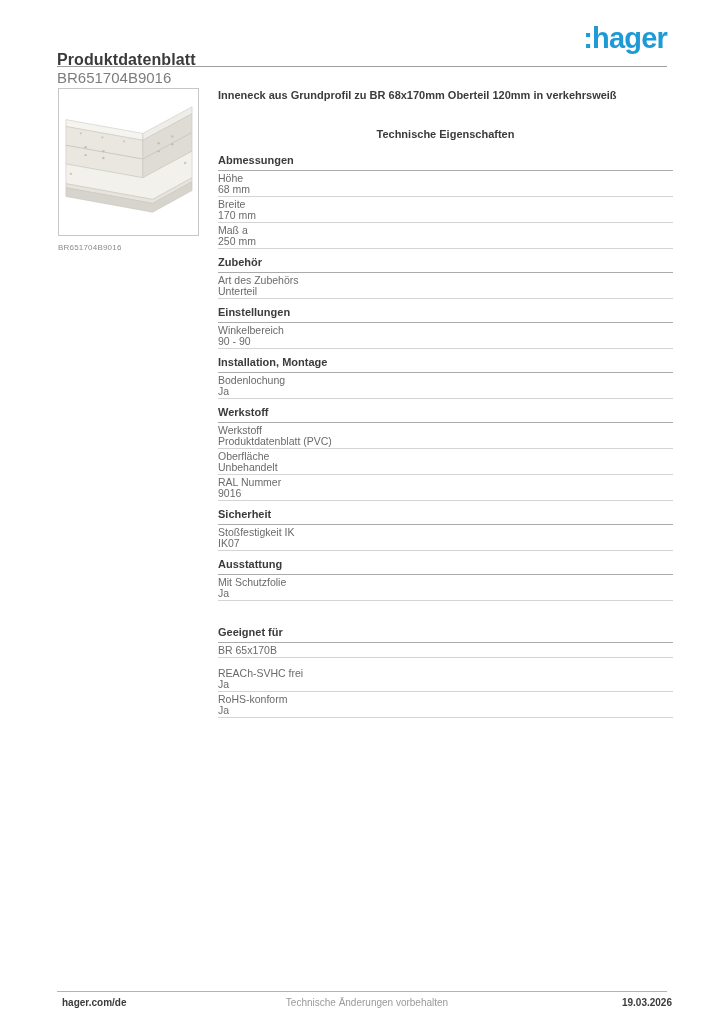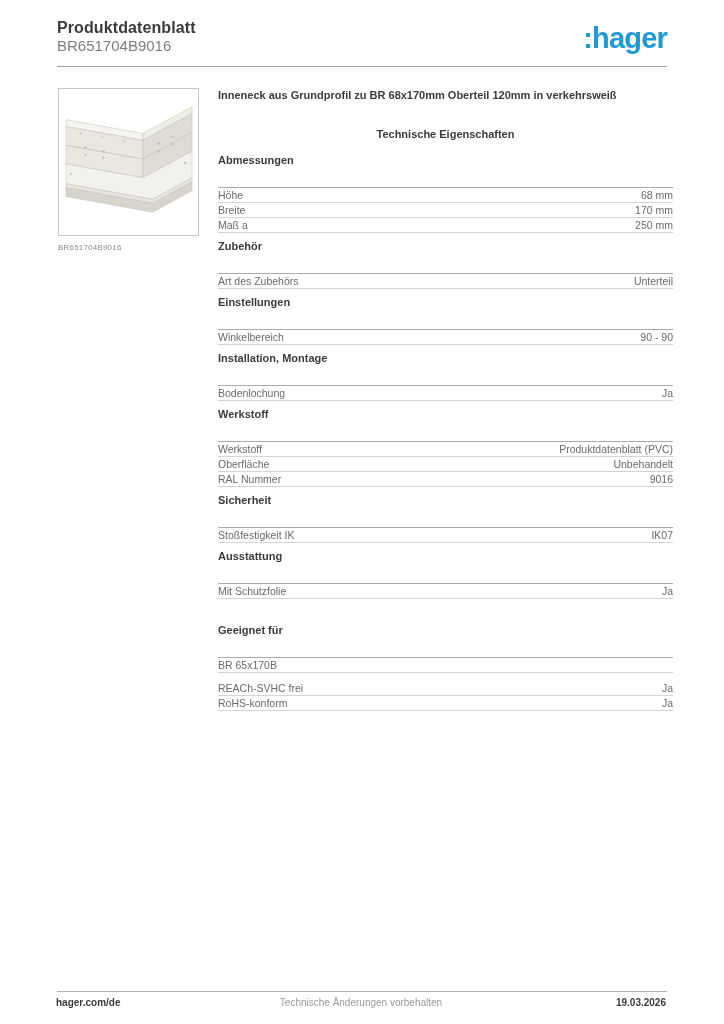--- a/index.html
+++ b/index.html
@@ -5,21 +5,21 @@
   * { margin:0; padding:0; box-sizing:border-box; }
   html,body { background:#e8e8e8; }
   body { font-family:"Liberation Sans", sans-serif; }
   .page {
     position:relative; width:724px; height:1024px; background:#ffffff;
     overflow:hidden; margin:0 auto;
   }
 
   
   .header-block { position:absolute; left:57px; top:18px; }
-  .doc-title { font-size:16px; font-weight:bold; color:#3b3b3b; line-height:19px; letter-spacing:0.1px; }
+  .doc-title { font-size:16px; font-weight:bold; color:#3b3b3b; line-height:19px; letter-spacing:0.1px;margin-top:32px; }
   .doc-subtitle { font-size:15px; font-weight:normal; color:#7d7d7d; line-height:18px; }
   .logo { position:absolute; right:57px; top:22px; font-size:29px; font-weight:bold;
           letter-spacing:-0.8px; line-height:32px; }
   .header-rule { position:absolute; left:57px; top:66px; width:610px; height:1px; background:#9f9f9f; }
 
   
   .product-figure { position:absolute; left:58px; top:88px; width:141px; height:148px;
                     border:1px solid #c6c6c6; background:#ffffff; }
   .product-figure svg { display:block; width:100%; height:100%; }
   .figure-caption { position:absolute; left:58px; top:243px; font-size:8px; color:#8c8c8c;
@@ -28,30 +28,30 @@
   
   .content { position:absolute; left:218px; top:85px; width:455px; }
   .description { font-size:11px; font-weight:bold; color:#3b3b3b; line-height:13px; padding-top:4px; }
   .tech-heading { font-size:11px; font-weight:bold; color:#3b3b3b; line-height:12px; margin-top:26px;text-align:center; }
 
   .sections { margin-top:15px; }
   .section { margin-top:8px; }
   .section:first-child { margin-top:0; }
   .section.gap { margin-top:26px; }
   .section-title { font-size:11px; font-weight:bold; color:#3b3b3b; line-height:11px;
-                   padding-bottom:21px; border-bottom:1px solid #ababab; }
+                   padding-bottom:4px; border-bottom:1px solid #ababab; }
   .spec-row { display:flex; justify-content:space-between; align-items:baseline;
               font-size:10.5px; color:#6a6a6a; line-height:11px; padding:2px 0 1px;
-              border-bottom:1px solid #d4d4d4; }
+              border-bottom:1px solid #d4d4d4;flex-direction:column; }
   .row-label { text-align:left; white-space:nowrap; }
   .row-value { text-align:right; white-space:nowrap; }
 
   
   .footer-rule { position:absolute; left:57px; top:991px; width:610px; height:1px; background:#b3b3b3; }
-  .footer { position:absolute; left:56px; top:997px; width:610px; display:flex;
+  .footer { position:absolute; left:62px; top:997px; width:610px; display:flex;
             justify-content:space-between; align-items:flex-end; font-size:10px; }
   .footer-left  { font-weight:bold; color:#3b3b3b; }
   .footer-center{ color:#9a9a9a; position:absolute; left:0; right:0; text-align:center; }
   .footer-right { font-weight:bold; color:#3b3b3b; }
 </style>
 </head>
 <body>
 
 <div class="page">
 

